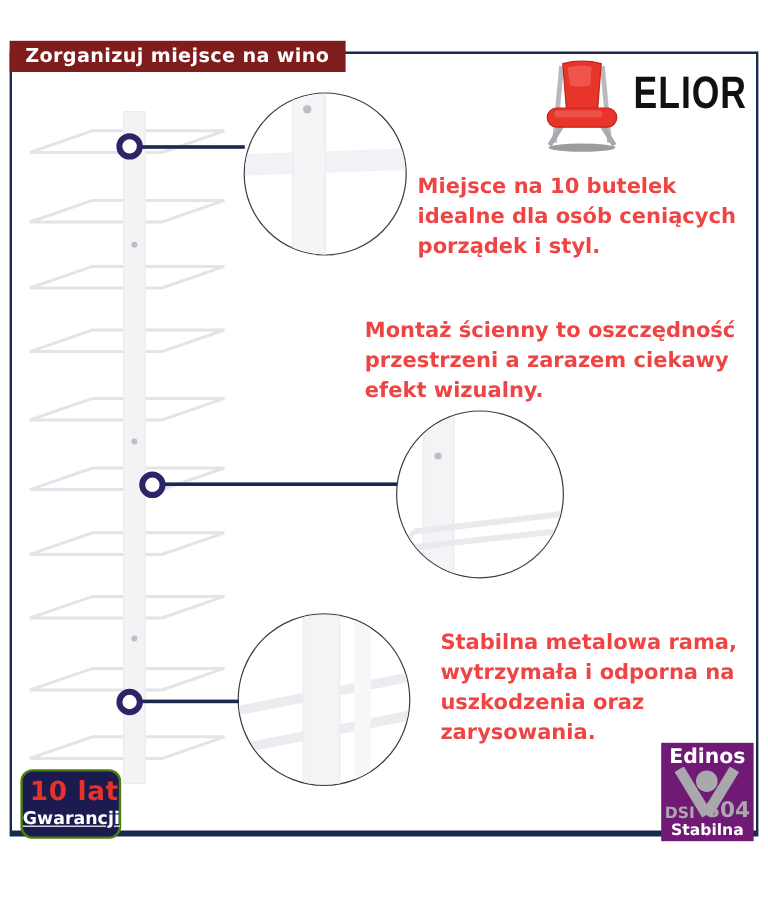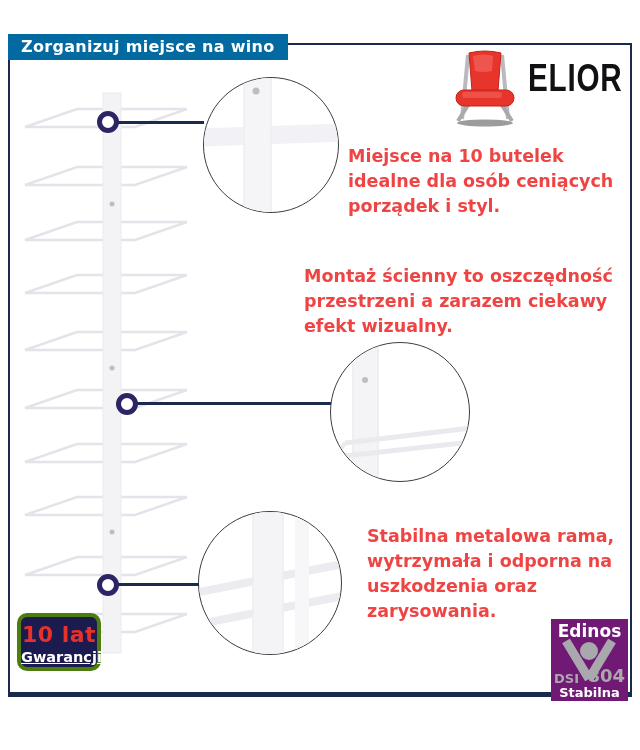--- a/index.html
+++ b/index.html
@@ -7,21 +7,21 @@
               font-family:"DejaVu Sans", sans-serif; }
   .abs { position:absolute; }
   #canvas { position:relative; width:640px; height:750px; background:#fff; }
 
   
   #frame { left:8px; top:43px; width:624px; height:654px;
            border:2px solid #1a2a4d; border-bottom-width:5px; z-index:1; }
 
   
   #banner { left:8px; top:34px; height:26px; line-height:26px; padding:0 13px;
-            background:#0369a1; color:#ffffff; font-size:16px; font-weight:bold;
+            background:#7f1d1d; color:#ffffff; font-size:16px; font-weight:bold;
             letter-spacing:.3px; z-index:4; white-space:pre; }
 
   
   #logo { left:450px; top:45px; width:180px; height:80px; z-index:2; }
   #chair { position:absolute; left:0; top:2px; }
   #brand { position:absolute; left:78px; top:12px; font-family:"Liberation Sans",sans-serif;
            font-weight:bold; font-size:38px; color:#111114; transform:scaleX(.78);
            transform-origin:left center; letter-spacing:1px; }
 
   
@@ -46,23 +46,23 @@
   #line-3 { left:117px; top:583px; width:82px; }
 
   
   .feature { color:#ef4444; font-weight:bold; font-size:17.5px; line-height:25px;
              white-space:pre; z-index:2; }
   #feature-1 { left:348px; top:144px; }
   #feature-2 { left:304px; top:264px; }
   #feature-3 { left:367px; top:524px; }
 
   
-  #warranty { left:17px; top:613px; width:84px; height:58px; background:#1b1b4f;
-              border:4px solid #4d7c0f; border-radius:10px; z-index:6;
-              text-align:center; }
+  #warranty { left:17px; top:641px; width:84px; height:58px; background:#1b1b4f;
+              border:2px solid #4d7c0f; border-radius:10px; z-index:6;
+              text-align:right; }
   #warranty .w1 { margin-top:5px; color:#e8312a; font-size:22px; font-weight:bold;
                   line-height:26px; letter-spacing:.5px; }
   #warranty .w2 { color:#ffffff; font-size:14.5px; font-weight:bold; line-height:18px;text-decoration:underline; }
 
   
   #edinos { left:551px; top:619px; width:77px; height:82px; background:#701a75;
             z-index:6; }
   #edinos .e-brand { position:absolute; top:2px; left:0; width:100%; text-align:center;
                      color:#fff; font-weight:bold; font-size:17px; }
   #edinos svg { position:absolute; left:8px; top:20px; }

